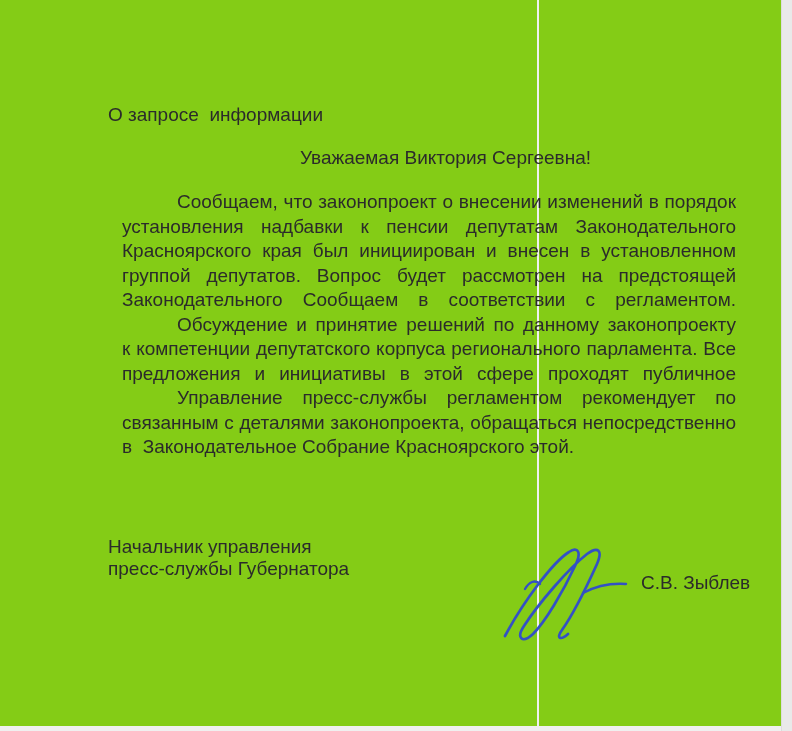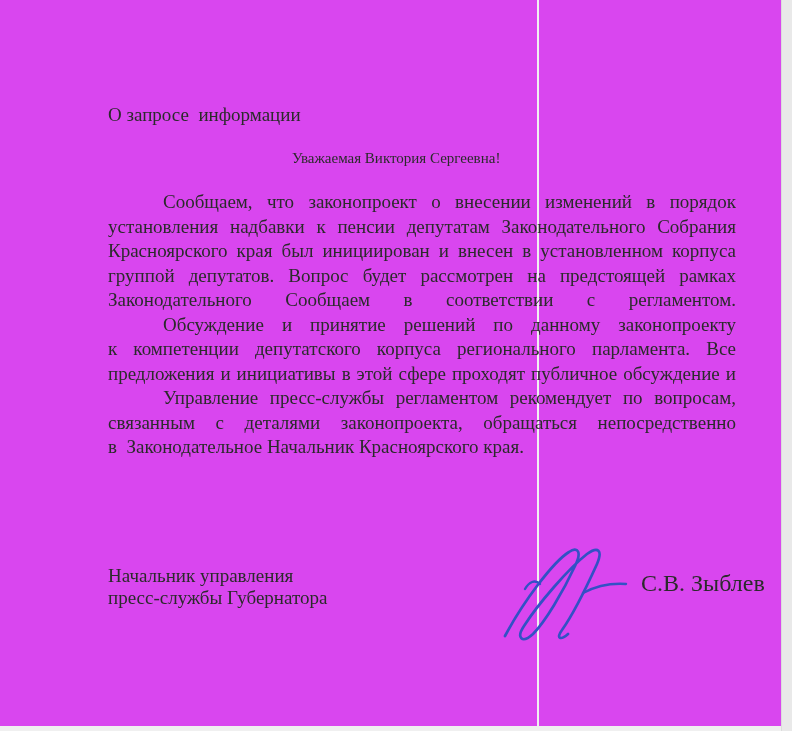--- a/index.html
+++ b/index.html
@@ -1,22 +1,22 @@
 <!DOCTYPE html>
 <html lang="ru"><head>
 <meta charset="utf-8">
 <style>
   html, body { margin: 0; padding: 0; background: #ffffff; }
   .page {
     position: relative;
     width: 792px;
     height: 731px;
-    background: #d946ef;
+    background: #84cc16;
     overflow: hidden;
-    font-family: Liberation Serif, serif;
+    font-family: Liberation Sans, sans-serif;
     color: #2b2b2b;
   }
   
   .fold-line {
     position: absolute; left: 537px; top: 0; width: 2px; height: 731px;
     background: #f0f0f0;
   }
   .edge-right {
     position: absolute; left: 781px; top: 0; width: 11px; height: 731px;
     background: #e9e9e9; border-left: 1px solid #dcdcdc; box-sizing: border-box;
@@ -24,45 +24,45 @@
   .edge-bottom {
     position: absolute; left: 0; top: 726px; width: 781px; height: 5px;
     background: #f0f0f0;
   }
   
   .subject {
     position: absolute; left: 108px; top: 103px;
     font-size: 19px; line-height: 24px; white-space: pre-wrap;
   }
   .salutation {
-    position: absolute; left: 292px; top: 146px;
-    font-size: 15px; line-height: 24px;
+    position: absolute; left: 300px; top: 146px;
+    font-size: 19px; line-height: 24px;
   }
   .letter-body {
     position: absolute; left: 108px; top: 190px; width: 628px;
     font-size: 19px;
   }
   .line {
     height: 24.5px; line-height: 24.5px;
     text-align: justify; text-align-last: justify;
     overflow: hidden;
+    margin-left: 14px;
   }
   .line.first { text-indent: 55px; }
   .line.end   { text-align: left; text-align-last: left; white-space: pre-wrap; }
   
   .sig-block {
     position: absolute; left: 108px; top: 536px;
     font-size: 19px;
-    margin-top: 29px;
   }
   .sig-block .sig-line { height: 21.8px; line-height: 21.8px; }
   .sig-svg { position: absolute; left: 495px; top: 540px; }
   .sig-name {
     position: absolute; left: 641px; top: 571px;
-    font-size: 24px; line-height: 24px;
+    font-size: 19px; line-height: 24px;
   }
 </style>
 </head>
 <body>
 
 <div class="page">
 
   <div class="fold-line"></div>
   <div class="edge-right"></div>
   <div class="edge-bottom"></div>
@@ -80,21 +80,21 @@
       <div class="line">Законодательного Сообщаем в соответствии с регламентом.</div>
     </div>
     <div>
       <div class="line first">Обсуждение и принятие решений по данному законопроекту относится</div>
       <div class="line">к компетенции депутатского корпуса регионального парламента. Все</div>
       <div class="line">предложения и инициативы в этой сфере проходят публичное обсуждение и</div>
     </div>
     <div>
       <div class="line first">Управление пресс-службы регламентом рекомендует по вопросам,</div>
       <div class="line">связанным с деталями законопроекта, обращаться непосредственно</div>
-      <div class="line end">в  Законодательное Начальник Красноярского края.</div>
+      <div class="line end">в  Законодательное Собрание Красноярского этой.</div>
     </div>
   </div>
 
   <div class="sig-block">
     <div class="sig-line">Начальник управления</div>
     <div class="sig-line">пресс-службы Губернатора</div>
   </div>
 
   <svg class="sig-svg" width="145" height="105" viewBox="0 0 145 105" fill="none">
     <path d="M30,49 C34,42 40,39 45,44" stroke-width="2.4" stroke-linecap="round" fill="none" stroke="#3351c5"></path>

